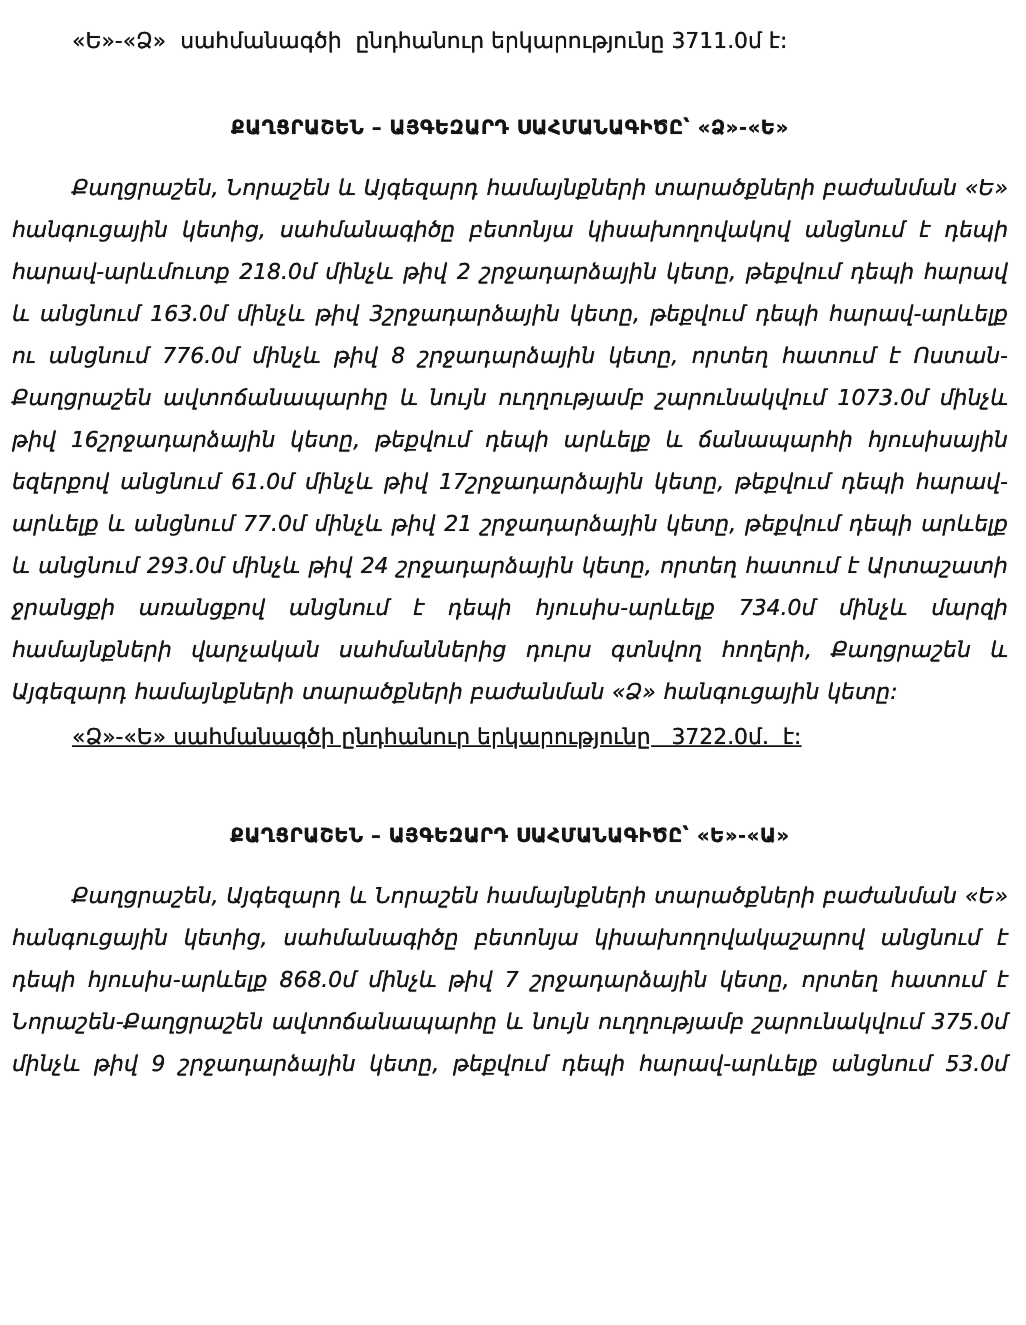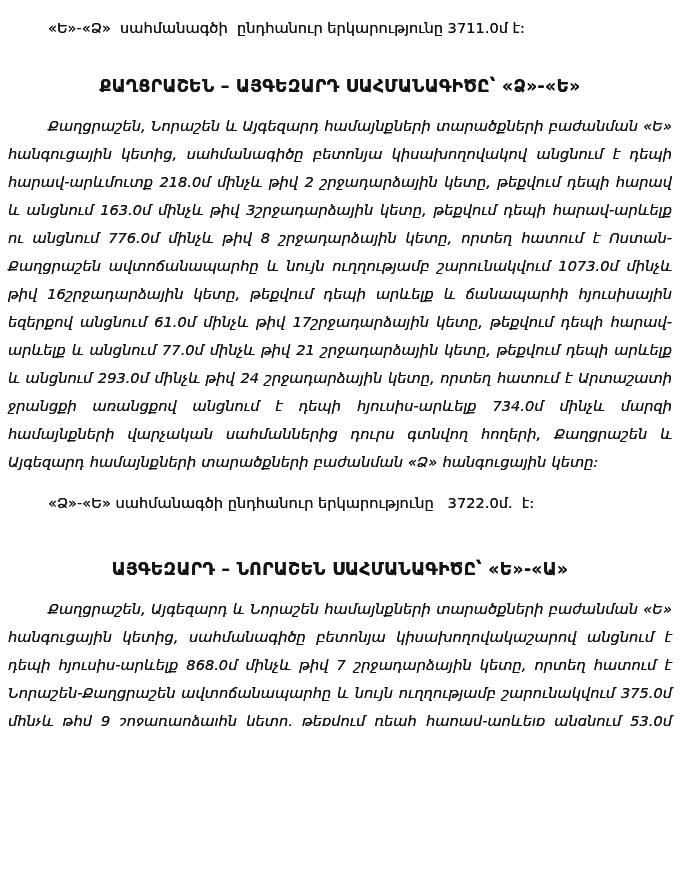--- a/index.html
+++ b/index.html
@@ -25,27 +25,28 @@
   .length-line {
     margin: 0;
     text-indent: 40px;
     white-space: pre-wrap;
     text-align: left;
   }
   .length-line.intro {
     margin-top: 4px;
   }
   .length-line.after-par {
-    margin-top: 13px;
+    margin-top: 2px;
+    text-decoration: underline;
   }
   .section-heading {
     margin: 0;
     margin-top: 30px;
     text-align: center;
-    font-size: 17px;
+    font-size: 13px;
     font-weight: bold;
     letter-spacing: 0.4px;
     line-height: 28px;
   }
   .section-heading.second {
     margin-top: 38px;
   }
   .body-par {
     margin: 12px 0 0 0;
     text-align: justify;
@@ -60,19 +61,19 @@
 <div class="page">
 
   <p class="length-line intro">«Ե»-«Ձ»  սահմանագծի  ընդհանուր երկարությունը 3711.0մ է:</p>
 
   <h2 class="section-heading">ՔԱՂՑՐԱՇԵՆ – ԱՅԳԵԶԱՐԴ  ՍԱՀՄԱՆԱԳԻԾԸ՝ «Ձ»-«Ե»</h2>
 
   <p class="body-par">Քաղցրաշեն, Նորաշեն և Այգեզարդ համայնքների տարածքների բաժանման «Ե» հանգուցային կետից, սահմանագիծը բետոնյա կիսախողովակով անցնում է դեպի հարավ-արևմուտք 218.0մ մինչև թիվ 2 շրջադարձային կետը, թեքվում դեպի հարավ և անցնում 163.0մ մինչև թիվ 3շրջադարձային կետը, թեքվում դեպի հարավ-արևելք ու անցնում 776.0մ մինչև թիվ 8 շրջադարձային կետը, որտեղ հատում է Ոստան-Քաղցրաշեն ավտոճանապարհը և նույն ուղղությամբ շարունակվում 1073.0մ մինչև թիվ 16շրջադարձային կետը, թեքվում  դեպի արևելք և ճանապարհի հյուսիսային եզերքով անցնում 61.0մ մինչև թիվ 17շրջադարձային կետը, թեքվում դեպի հարավ-արևելք  և անցնում 77.0մ մինչև թիվ 21 շրջադարձային կետը, թեքվում դեպի արևելք  և անցնում 293.0մ մինչև թիվ 24 շրջադարձային կետը, որտեղ հատում է Արտաշատի ջրանցքի առանցքով անցնում է դեպի հյուսիս-արևելք 734.0մ մինչև մարզի համայնքների վարչական սահմաններից դուրս գտնվող հողերի,  Քաղցրաշեն և Այգեզարդ համայնքների տարածքների բաժանման «Ձ» հանգուցային կետը:</p>
 
   <p class="length-line after-par">«Ձ»-«Ե» սահմանագծի ընդհանուր երկարությունը   3722.0մ.  է:</p>
 
-  <h2 class="section-heading second">ԱՅԳԵԶԱՐԴ – ՆՈՐԱՇԵՆ  ՍԱՀՄԱՆԱԳԻԾԸ՝ «Ե»-«Ա»</h2>
+  <h2 class="section-heading second">ՔԱՂՑՐԱՇԵՆ – ԱՅԳԵԶԱՐԴ  ՍԱՀՄԱՆԱԳԻԾԸ՝ «Ե»-«Ա»</h2>
 
   <p class="body-par">Քաղցրաշեն, Այգեզարդ և Նորաշեն համայնքների տարածքների բաժանման «Ե» հանգուցային կետից, սահմանագիծը բետոնյա կիսախողովակաշարով անցնում է դեպի հյուսիս-արևելք 868.0մ մինչև թիվ 7 շրջադարձային կետը, որտեղ հատում է Նորաշեն-Քաղցրաշեն ավտոճանապարհը և նույն ուղղությամբ շարունակվում 375.0մ մինչև թիվ 9 շրջադարձային կետը, թեքվում դեպի հարավ-արևելք անցնում 53.0մ մինչև թիվ 10 շրջադարձային կետը, թեքվում դեպի հյուսիս-արևելք և անցնում 668.0մ մինչև թիվ 15 շրջադարձային կետը, որը գտնվում է Արտաշատի ջրանցքի հյուսիսային ափին, թեքվում է ջրանցքով հարավ-արևելք 152.0մ մինչև Մրգանուշ համայնքի II հատվածի, Քաղցրաշեն և Նորաշեն համայնքների տարածքների բաժանման «Ա» հանգուցային կետը:</p>
 
   <p class="length-line after-par">«Ե»-«Ա»  սահմանագծի ընդհանուր երկարությունը    2116.0մ է:</p>
 
 </div>
 
 </body></html>

